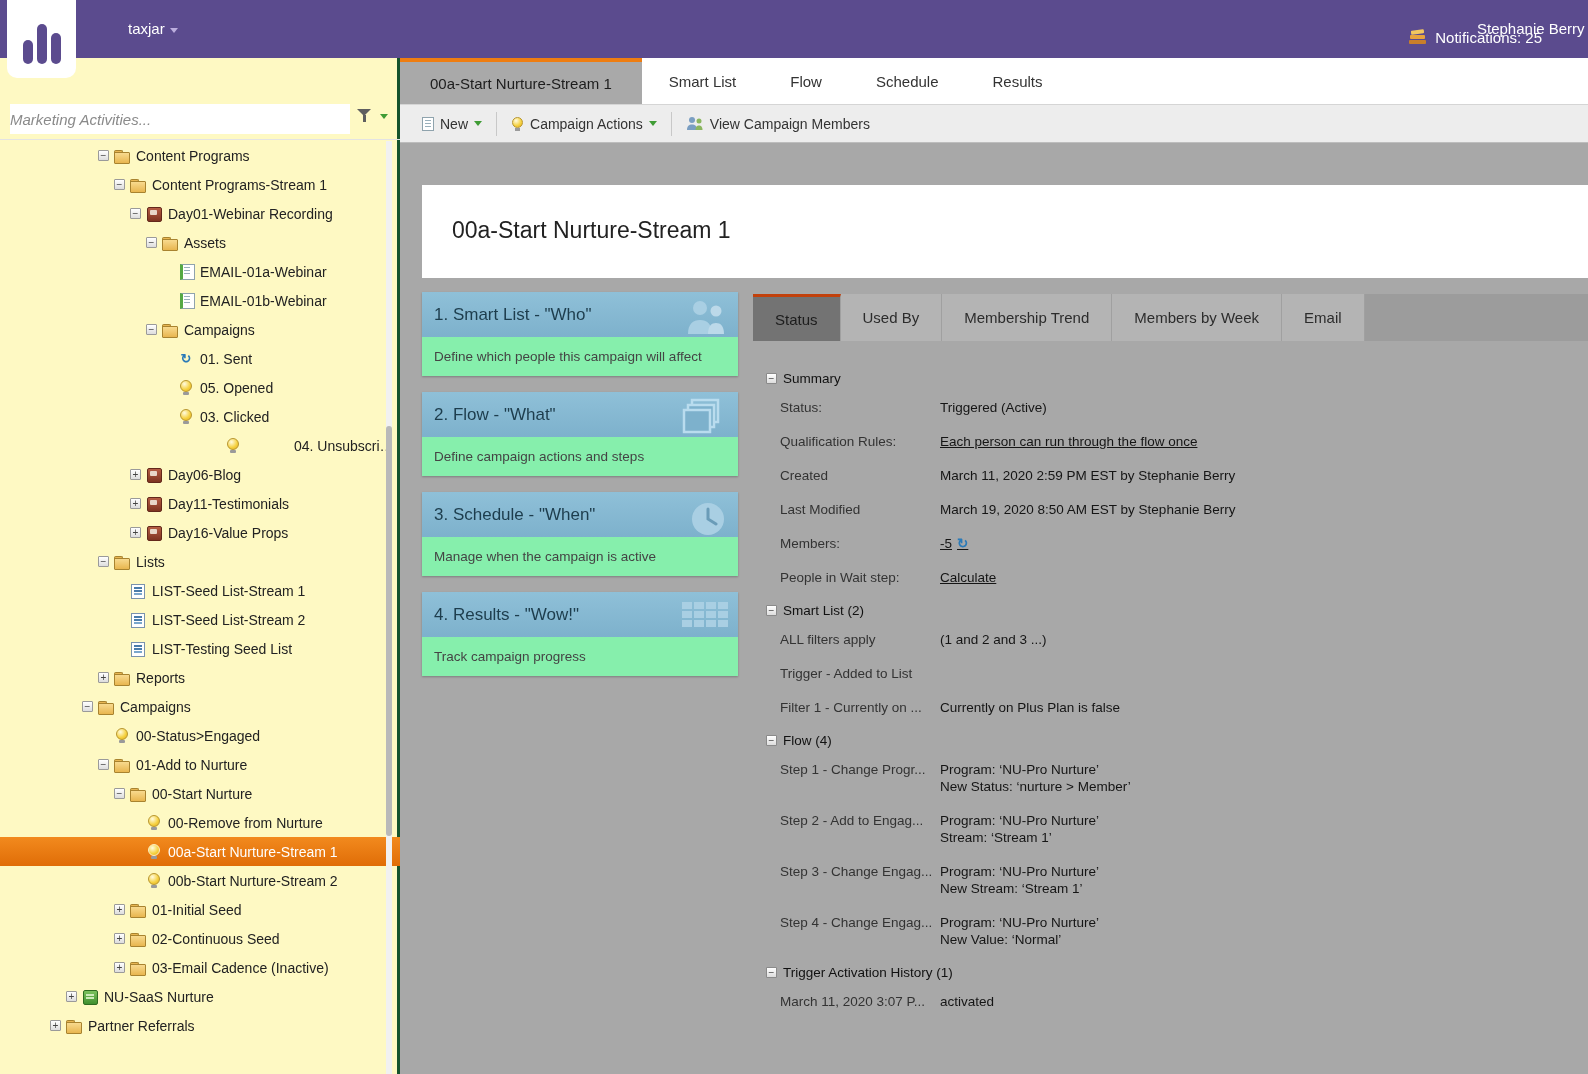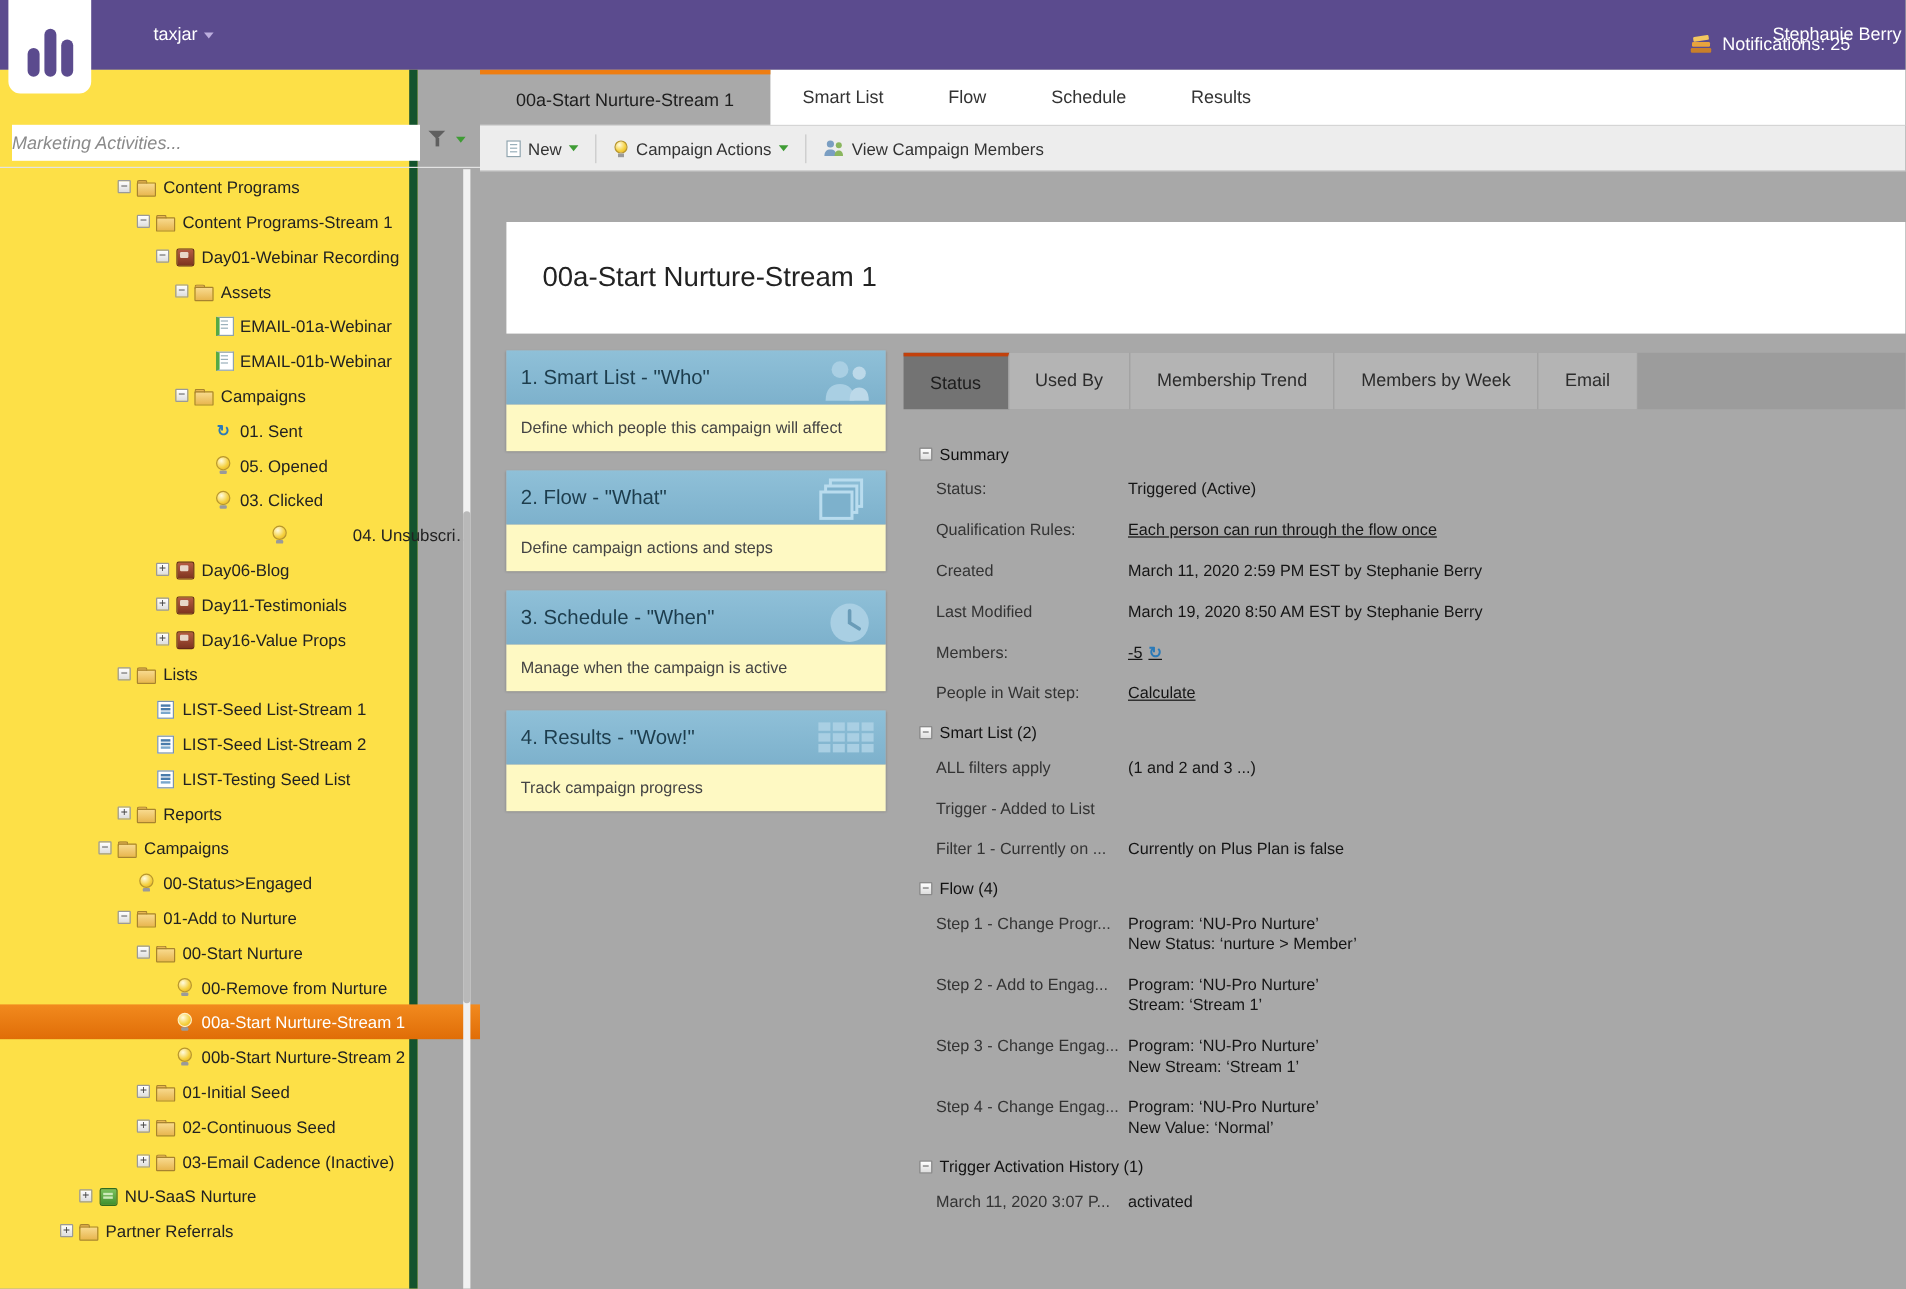--- a/index.html
+++ b/index.html
@@ -24,22 +24,22 @@
   
   .logo-tile { position:absolute; left:7px; top:0; width:69px; height:78px; background:#fff;
                border-radius:0 0 10px 10px; z-index:40; display:flex; align-items:flex-end;
                justify-content:center; gap:4px; padding-bottom:14px;}
   .logo-tile b { display:block; width:10px; background:#5b4b8e; border-radius:5px; }
   .logo-tile b:nth-child(1){ height:24px; }
   .logo-tile b:nth-child(2){ height:40px; }
   .logo-tile b:nth-child(3){ height:31px; }
 
   
-  .sidebar { position:absolute; left:0; top:58px; width:348px; bottom:0; background:#fde047;
-             border-right:7px solid #14532d; z-index:10; }
+  .sidebar { position:absolute; left:0; top:58px; width:400px; bottom:0; background:#fef9c3;
+             border-right:3px solid #14532d; z-index:10; }
   .search-row { position:absolute; left:0; top:40px; width:400px; height:42px; border-bottom:1px solid #e3e3e3;}
   .search-input { position:absolute; left:10px; top:6px; width:340px; height:30px; border:none; outline:none;
                   font-size:15px; color:#333; font-family:"Liberation Sans", sans-serif;}
   .search-input::placeholder { font-style:italic; color:#8a8a8a; }
   .funnel { position:absolute; right:28px; top:10px; width:15px; height:16px; cursor:pointer;}
   .funnel::before { content:''; position:absolute; left:0; top:1px; width:0; height:0;
                     border-left:7px solid transparent; border-right:7px solid transparent; border-top:7px solid #5f5f5f;}
   .funnel::after { content:''; position:absolute; left:6px; top:7px; width:3px; height:7px; background:#5f5f5f;}
   .caret-green { display:inline-block; width:0; height:0; border-left:4px solid transparent;
                  border-right:4px solid transparent; border-top:5px solid #3f9c35; }
@@ -108,21 +108,21 @@
   .canvas { position:absolute; left:0; top:143px; right:0; bottom:0; background:#a8a8a8; }
   .title-box { position:absolute; left:22px; right:0; top:42px; height:93px; background:#fff; }
   .title-box h1 { font-size:23px; font-weight:400; color:#222; padding:32px 0 0 30px; }
 
   
   .cards { position:absolute; left:22px; top:149px; width:316px; }
   .card { margin-bottom:16px; box-shadow:0 1px 2px rgba(0,0,0,.25); cursor:pointer; }
   .card-h { position:relative; height:45px; background:linear-gradient(#8fc0d8,#7db1cc); display:flex; align-items:center; }
   .card-h .ct { font-size:17px; color:#1d3d4d; padding-left:12px; }
   .card-ic { position:absolute; right:8px; top:6px; }
-  .card-b { height:39px; background:#fef9c3; display:flex; align-items:center; font-size:13.5px; color:#444;
+  .card-b { height:39px; background:#86efac; display:flex; align-items:center; font-size:13.5px; color:#444;
             padding-left:12px; }
 
   
   .status-panel { position:absolute; left:353px; right:0; top:151px; bottom:0; }
   .status-tabs { position:absolute; left:0; right:0; top:0; height:47px; background:#9c9c9c; display:flex; }
   .stab { padding:0 22px; display:flex; align-items:center; font-size:15px; color:#2c2c2c;
           background:#b4b4b4; border-right:1px solid #a0a0a0; cursor:pointer; }
   .stab.active { background:#737373; border-top:3px solid #c2410c; color:#1d1d1d; }
   .status-body { position:absolute; left:0; right:0; top:47px; bottom:0; padding:16px 30px 0 27px;
                  font-size:13.5px; overflow:hidden; }

